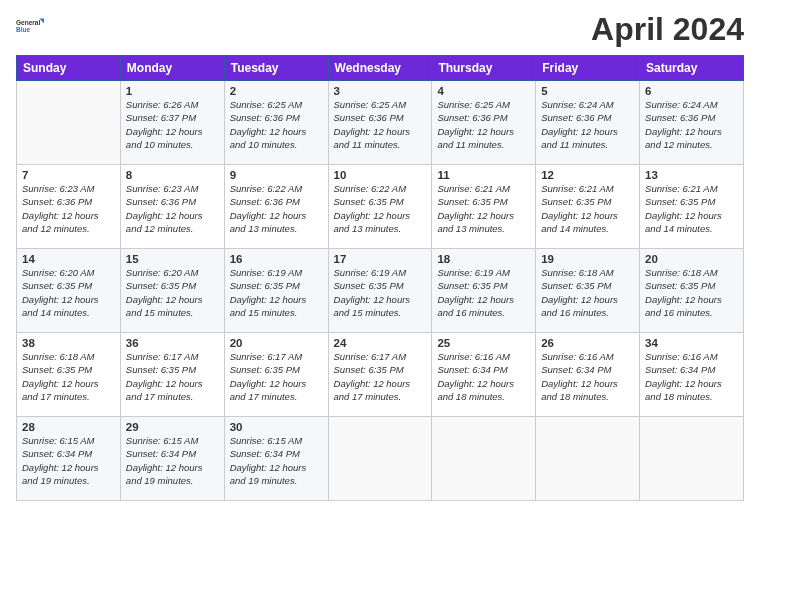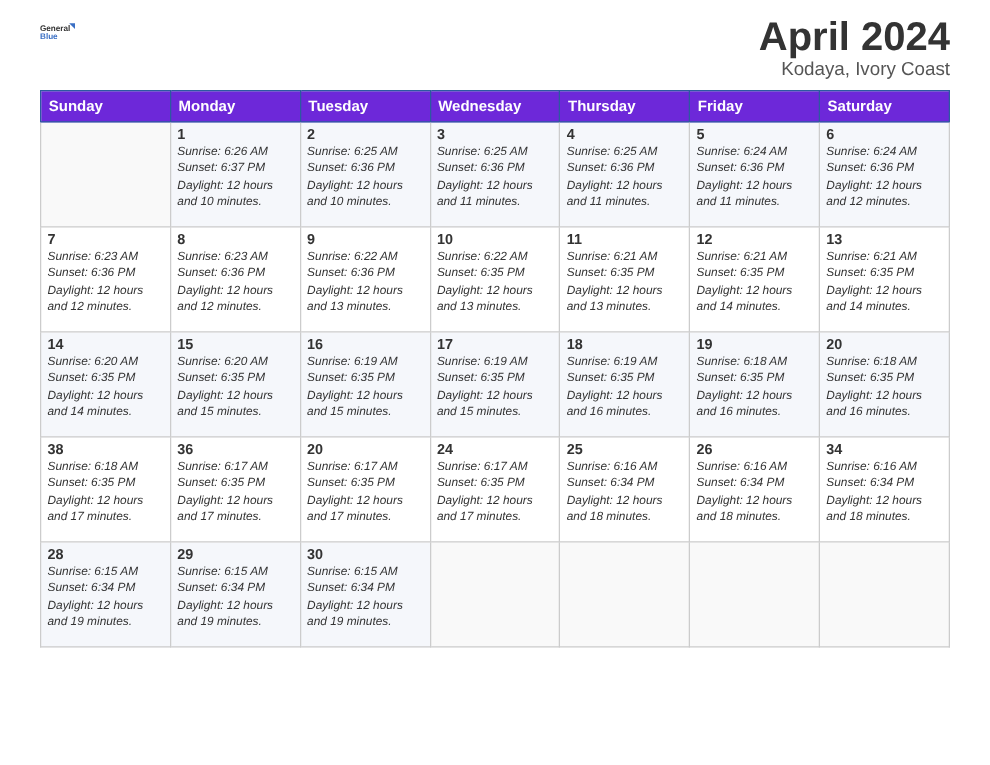--- a/index.html
+++ b/index.html
@@ -8,21 +8,20 @@
       background: #fff;
       width: 792px;
       height: 612px;
       overflow: hidden;
     }
     .page {
       width: 760px;
       height: 612px;
       background: #fff;
       padding: 12px 16px;
-      margin-left: 16px;
     }
     .header-row {
       display: flex;
       justify-content: space-between;
       align-items: flex-start;
       margin-bottom: 8px;
     }
     .logo {
       display: flex;
       align-items: center;
@@ -97,21 +96,20 @@
   <div class="header-row">
     <div class="logo">
       <svg class="logo-icon" viewBox="0 0 60 32" xmlns="http://www.w3.org/2000/svg" width="60" height="32">
           <text y="13" font-size="14" font-weight="bold" fill="#333" font-family="Arial">General</text>
           <text y="28" font-size="14" font-weight="bold" fill="#3a6fc4" font-family="Arial">Blue</text>
           <polygon points="50,0 60,0 60,10" fill="#3a6fc4"></polygon>
         </svg>
     </div>
     <div class="title-block">
       <div class="main-title">April 2024</div>
-      <div class="subtitle">Kodaya, Ivory Coast</div>
     </div>
   </div>
 
   <table class="calendar-table">
     <thead>
       <tr>
         <th>Sunday</th>
         <th>Monday</th>
         <th>Tuesday</th>
         <th>Wednesday</th>

